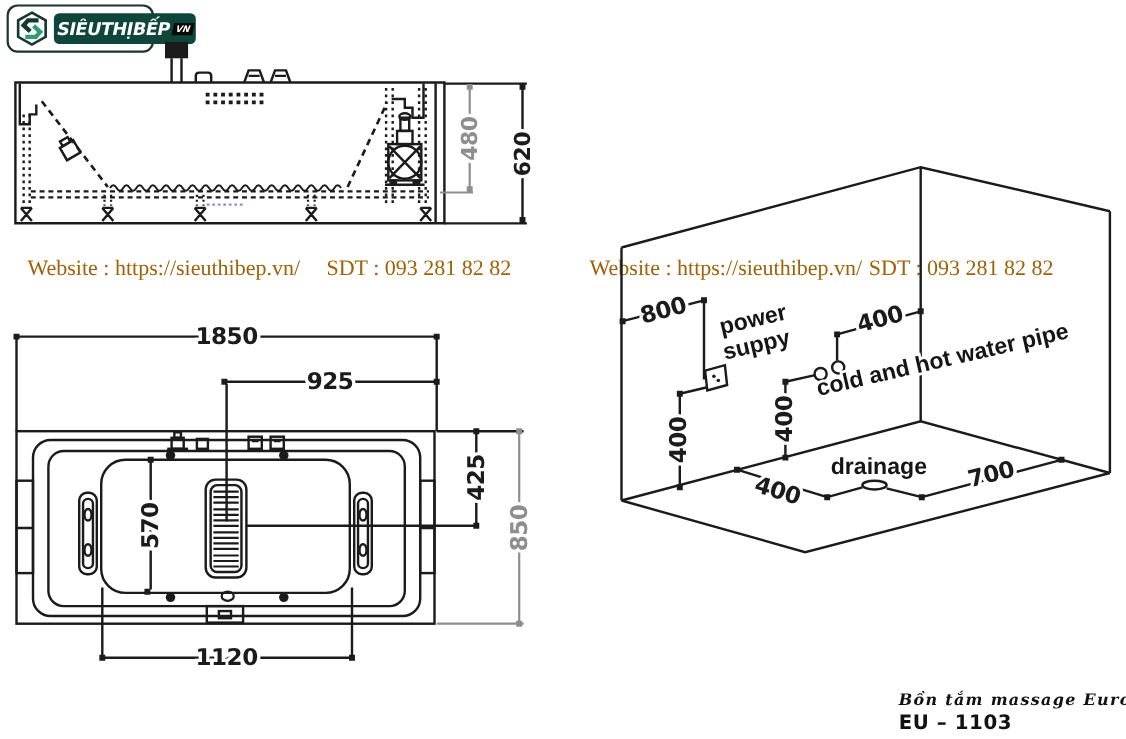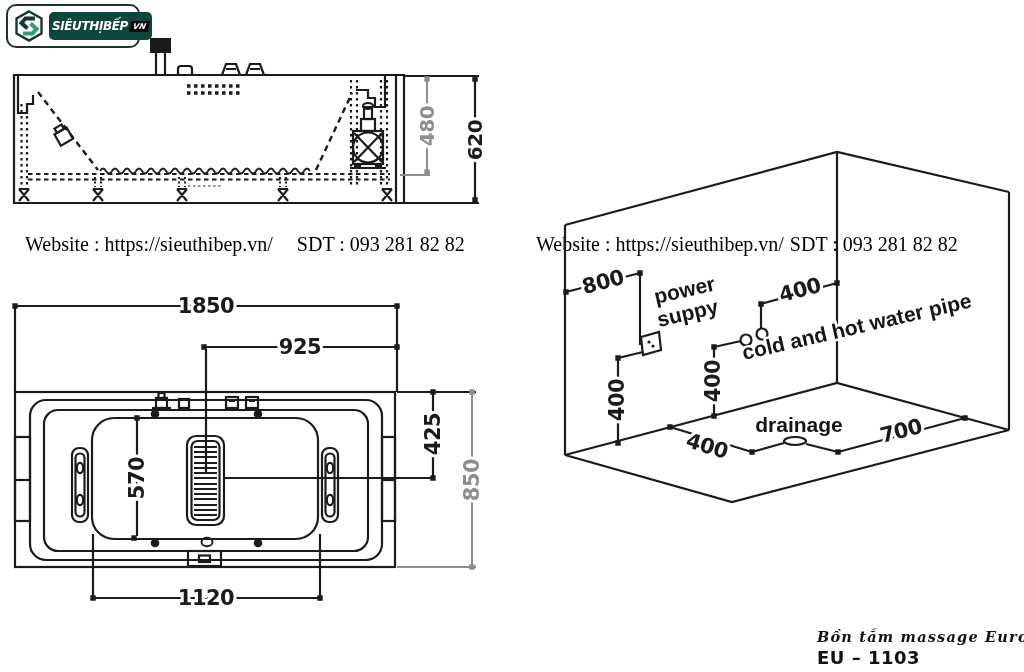--- a/index.html
+++ b/index.html
@@ -4,26 +4,26 @@
 <style>
   html,body{margin:0;padding:0;background:#e8e8e8;}
   .canvas{position:relative;width:1024px;height:672px;background:#ffffff;overflow:hidden;
           font-family:"Liberation Sans",sans-serif;}
   
   .logo{position:absolute;left:6px;top:4px;width:134px;height:44px;background:#fff;
         border:2px solid #1d332d;border-radius:10px;display:flex;align-items:center;box-sizing:border-box;}
   .logo-s{margin-left:5px;flex:0 0 auto;}
   .logo-pill{margin-left:4px;margin-right:5px;flex:1 1 auto;height:28px;background:#0f463c;border-radius:5px;
         display:flex;align-items:center;justify-content:center;gap:2px;padding:0 3px;}
-  .logo-brand{color:#fff;font-weight:bold;font-style:italic;font-size:12px;letter-spacing:-0.4px;
+  .logo-brand{color:#fff;font-weight:bold;font-style:italic;font-size:16px;letter-spacing:-0.4px;
         font-family:"DejaVu Sans",sans-serif;white-space:nowrap;}
   .logo-vn{display:inline-block;background:#0a0a0a;color:#fff;font-weight:bold;font-style:italic;
         font-size:8px;padding:1px 3px;transform:skewX(-12deg);font-family:"DejaVu Sans",sans-serif;}
   
-  .site-line{position:absolute;color:#000000;font-family:"Liberation Serif",serif;font-size:20px;white-space:nowrap;}
+  .site-line{position:absolute;color:#a16207;font-family:"Liberation Serif",serif;font-size:20px;white-space:nowrap;}
   .site-left{left:25px;top:233px;}
   .site-left .gap{margin-left:24px;}
   .site-right{left:536px;top:233px;}
   .site-right .gap{margin-left:6px;}
   
   .footer{position:absolute;left:817px;top:628px;color:#111;}
   .product{font-family:"DejaVu Serif",serif;font-style:italic;font-weight:bold;font-size:14.5px;
            letter-spacing:1.2px;white-space:nowrap;}
   .model{font-family:"DejaVu Sans",sans-serif;font-weight:bold;font-size:18px;margin-top:2px;letter-spacing:0.5px;}
   

